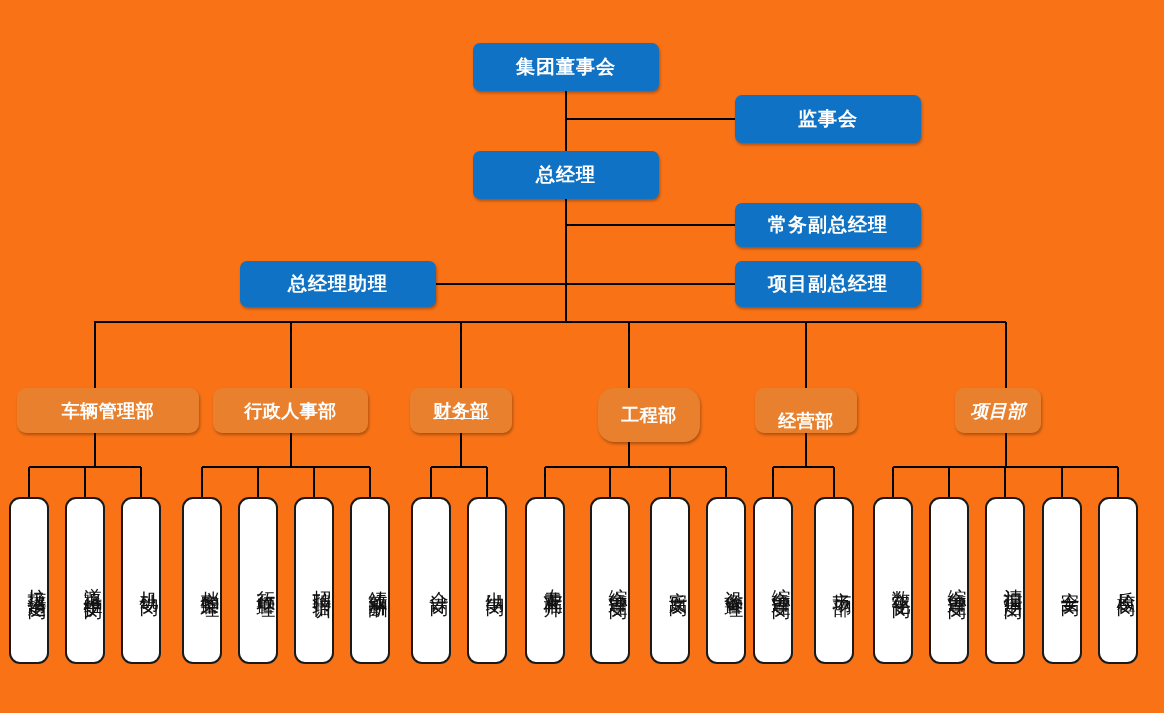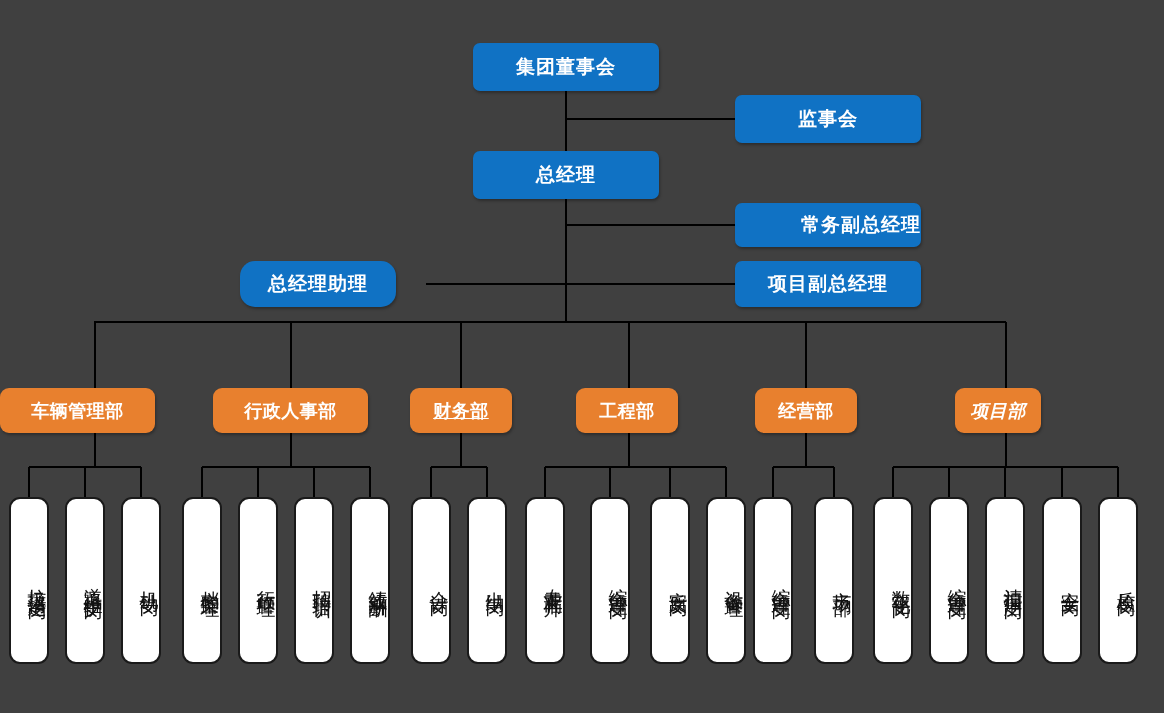--- a/index.html
+++ b/index.html
@@ -7,21 +7,21 @@
     padding: 0;
     background: #ffffff;
   }
   body {
     font-family: "Liberation Sans", "DejaVu Sans", sans-serif;
   }
   #chart-root {
     position: relative;
     width: 1164px;
     height: 713px;
-    background: #404040;
+    background: #f97316;
     overflow: hidden;
   }
   #connector-layer {
     position: absolute;
     left: 0;
     top: 0;
     width: 1164px;
     height: 713px;
     pointer-events: none;
   }
@@ -124,30 +124,30 @@
   <div id="nodes-layer">
       <div class="node exec" style="left: 473px; top: 43px; width: 186px; height: 48px;">
         <span>集团董事会</span>
       </div>
       <div class="node exec" style="left: 735px; top: 95px; width: 186px; height: 48px; text-align: center;">
         <span>监事会</span>
       </div>
       <div class="node exec" style="left: 473px; top: 151px; width: 186px; height: 48px;">
         <span>总经理</span>
       </div>
-      <div class="node exec" style="left: 735px; top: 203px; width: 186px; height: 44px; justify-content: flex-end;">
+      <div class="node exec" style="left: 735px; top: 203px; width: 186px; height: 44px;">
         <span>常务副总经理</span>
       </div>
-      <div class="node exec" style="left: 240px; top: 261px; width: 156px; height: 46px; border-radius: 15px;">
+      <div class="node exec" style="left: 240px; top: 261px; width: 196px; height: 46px;">
         <span>总经理助理</span>
       </div>
       <div class="node exec" style="left: 735px; top: 261px; width: 186px; height: 46px;">
         <span>项目副总经理</span>
       </div>
-      <div class="node dept" style="left: 0; top: 388px; width: 155px; height: 45px; font-family: Liberation Mono, monospace;">
+      <div class="node dept" style="left: 17px; top: 388px; width: 182px; height: 45px; font-family: Liberation Mono, monospace;">
         <span>车辆管理部</span>
       </div>
       <div class="node leaf" style="left: 9px; top: 497px; width: 40px; height: 167px;">
         <span>垃圾清运岗</span>
       </div>
       <div class="node leaf" style="left: 65px; top: 497px; width: 40px; height: 167px;">
         <span>道路维护岗</span>
       </div>
       <div class="node leaf" style="left: 121px; top: 497px; width: 40px; height: 167px;">
         <span>机动岗</span>
@@ -169,36 +169,36 @@
       </div>
       <div class="node dept" style="left: 410px; top: 388px; width: 102px; height: 45px; text-decoration: underline;">
         <span>财务部</span>
       </div>
       <div class="node leaf" style="left: 411px; top: 497px; width: 40px; height: 167px;">
         <span>会计岗</span>
       </div>
       <div class="node leaf" style="left: 467px; top: 497px; width: 40px; height: 167px;">
         <span>出纳岗</span>
       </div>
-      <div class="node dept" style="left: 576px; top: 388px; width: 102px; height: 45px;">
+      <div class="node dept" style="left: 598px; top: 388px; width: 102px; height: 54px; border-radius: 16px;">
         <span>工程部</span>
       </div>
       <div class="node leaf" style="left: 525px; top: 497px; width: 40px; height: 167px;">
         <span>专业工程师</span>
       </div>
       <div class="node leaf" style="left: 590px; top: 497px; width: 40px; height: 167px;">
         <span>综合管理岗</span>
       </div>
       <div class="node leaf" style="left: 650px; top: 497px; width: 40px; height: 167px;">
         <span>安质岗</span>
       </div>
       <div class="node leaf" style="left: 706px; top: 497px; width: 40px; height: 167px;">
         <span>设备管理</span>
       </div>
-      <div class="node dept" style="left: 755px; top: 388px; width: 102px; height: 45px;">
+      <div class="node dept" style="left: 755px; top: 388px; width: 102px; height: 45px; align-items: flex-end;">
         <span>经营部</span>
       </div>
       <div class="node leaf" style="left: 753px; top: 497px; width: 40px; height: 167px;">
         <span>综合管理岗</span>
       </div>
       <div class="node leaf" style="left: 814px; top: 497px; width: 40px; height: 167px;">
         <span>市场部</span>
       </div>
       <div class="node dept" style="left: 955px; top: 388px; width: 86px; height: 45px; font-style: italic;">
         <span>项目部</span>

